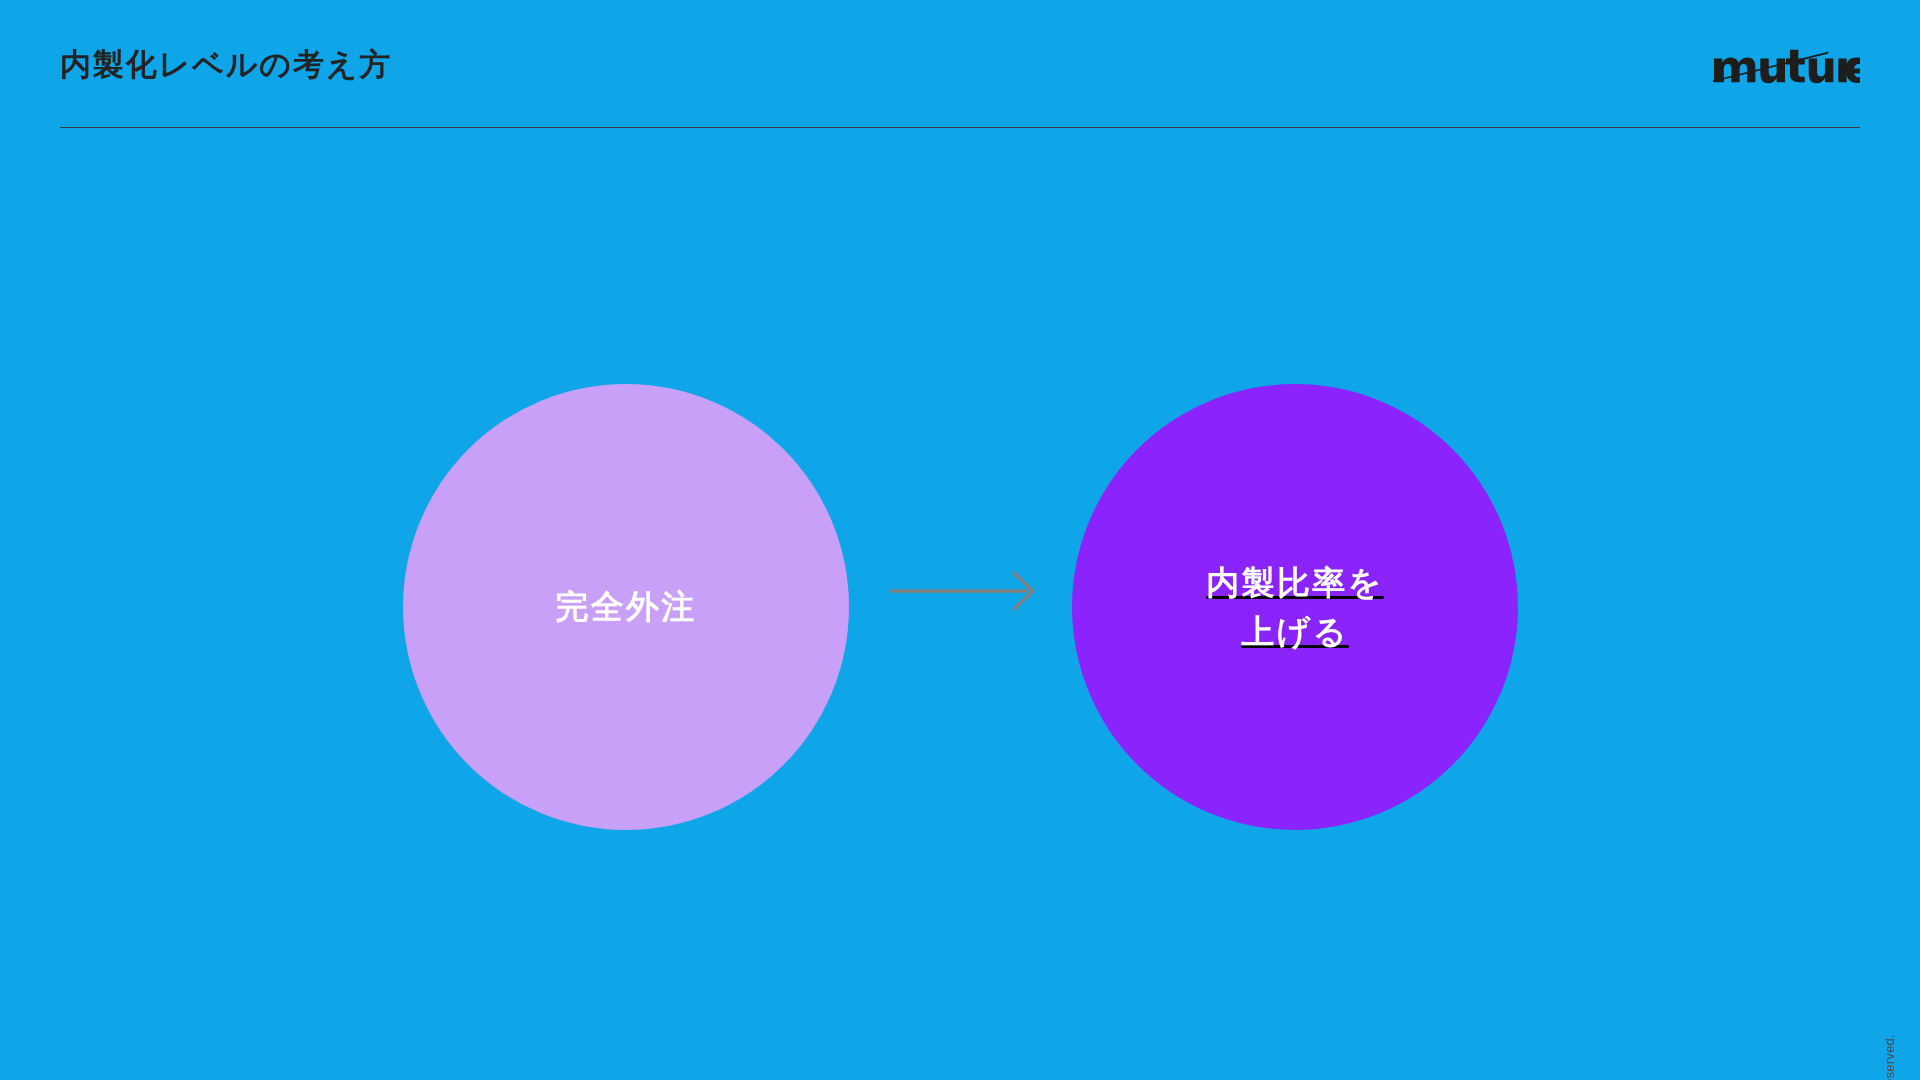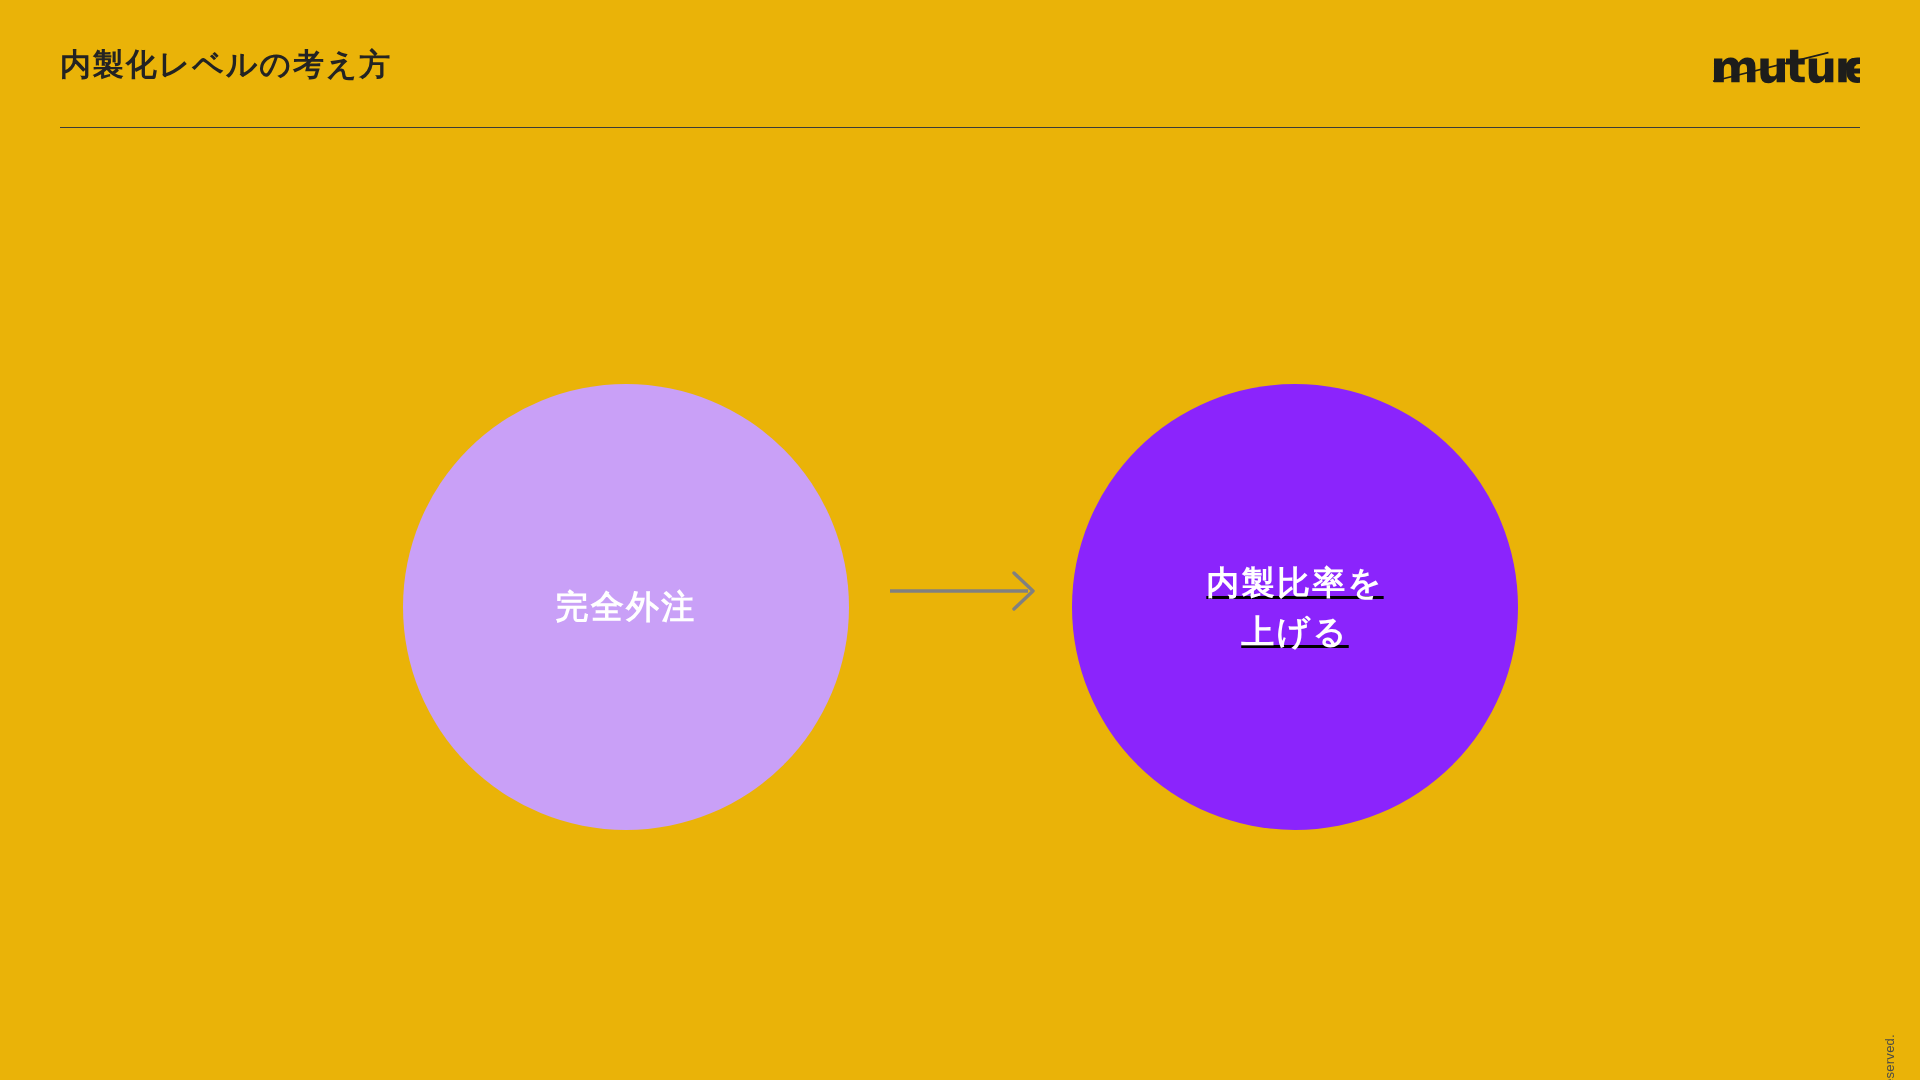--- a/index.html
+++ b/index.html
@@ -13,21 +13,21 @@
     background: #F1F1EC;
     font-family: "Liberation Sans", "DejaVu Sans", sans-serif;
     overflow: hidden;
     position: relative;
   }
 
   
   .slide {
     position: absolute;
     inset: 0;
-    background: #eab308;
+    background: #0ea5e9;
   }
 
   
   .header {
     position: absolute;
     left: 60px;
     top: 30px;
     width: 1800px;
     height: 70px;
     display: flex;

